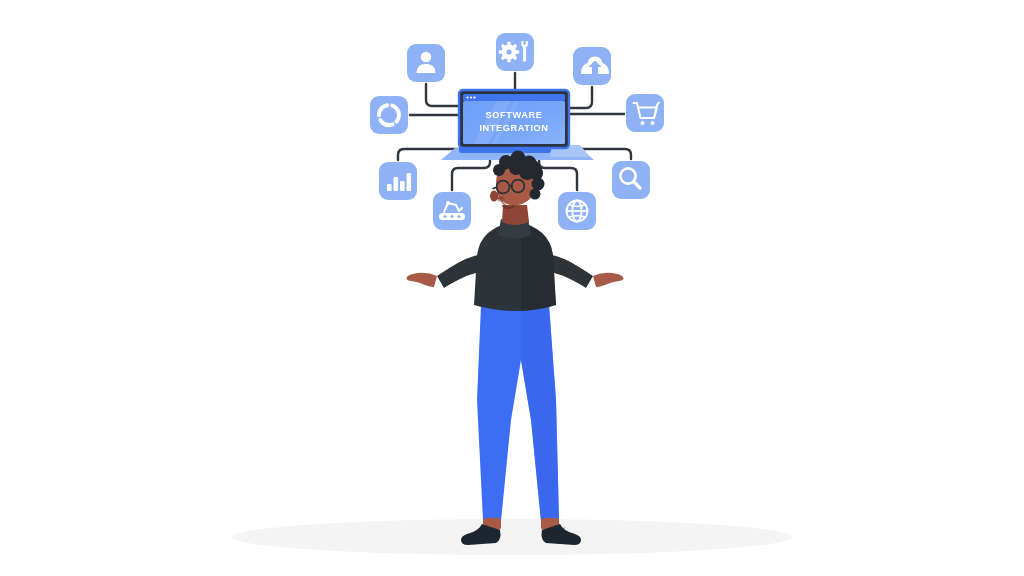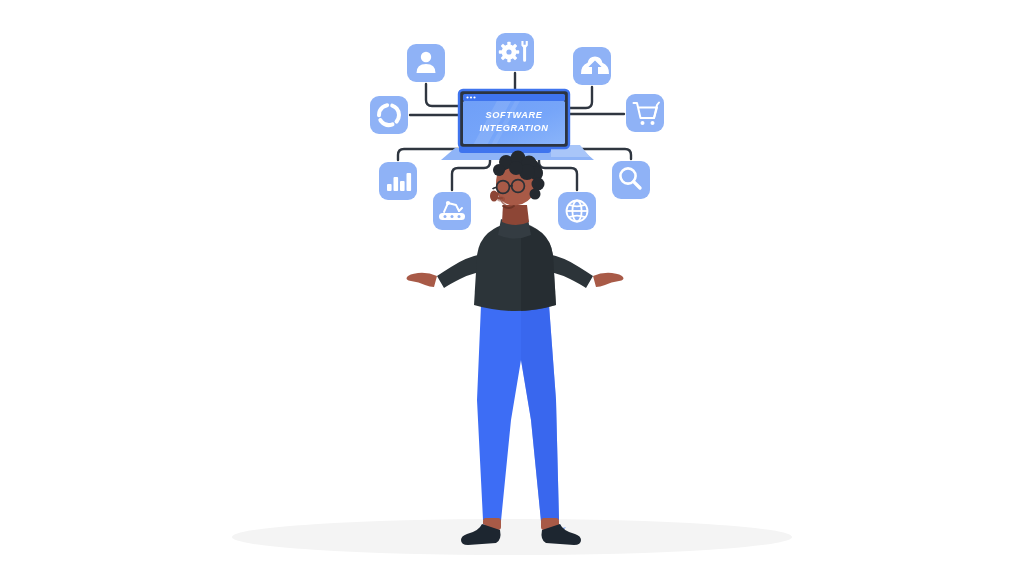--- a/index.html
+++ b/index.html
@@ -11,21 +11,20 @@
     width: 1024px;
     height: 576px;
     overflow: hidden;
     font-family: "Liberation Sans", sans-serif;
   }
   #stage {
     position: relative;
     width: 1024px;
     height: 576px;
     background: #ffffff;
-    font-style: italic;
   }
   #art {
     position: absolute;
     left: 0;
     top: 0;
     width: 1024px;
     height: 576px;
   }
   .screen-label {
     font-family: "Liberation Sans", sans-serif;

